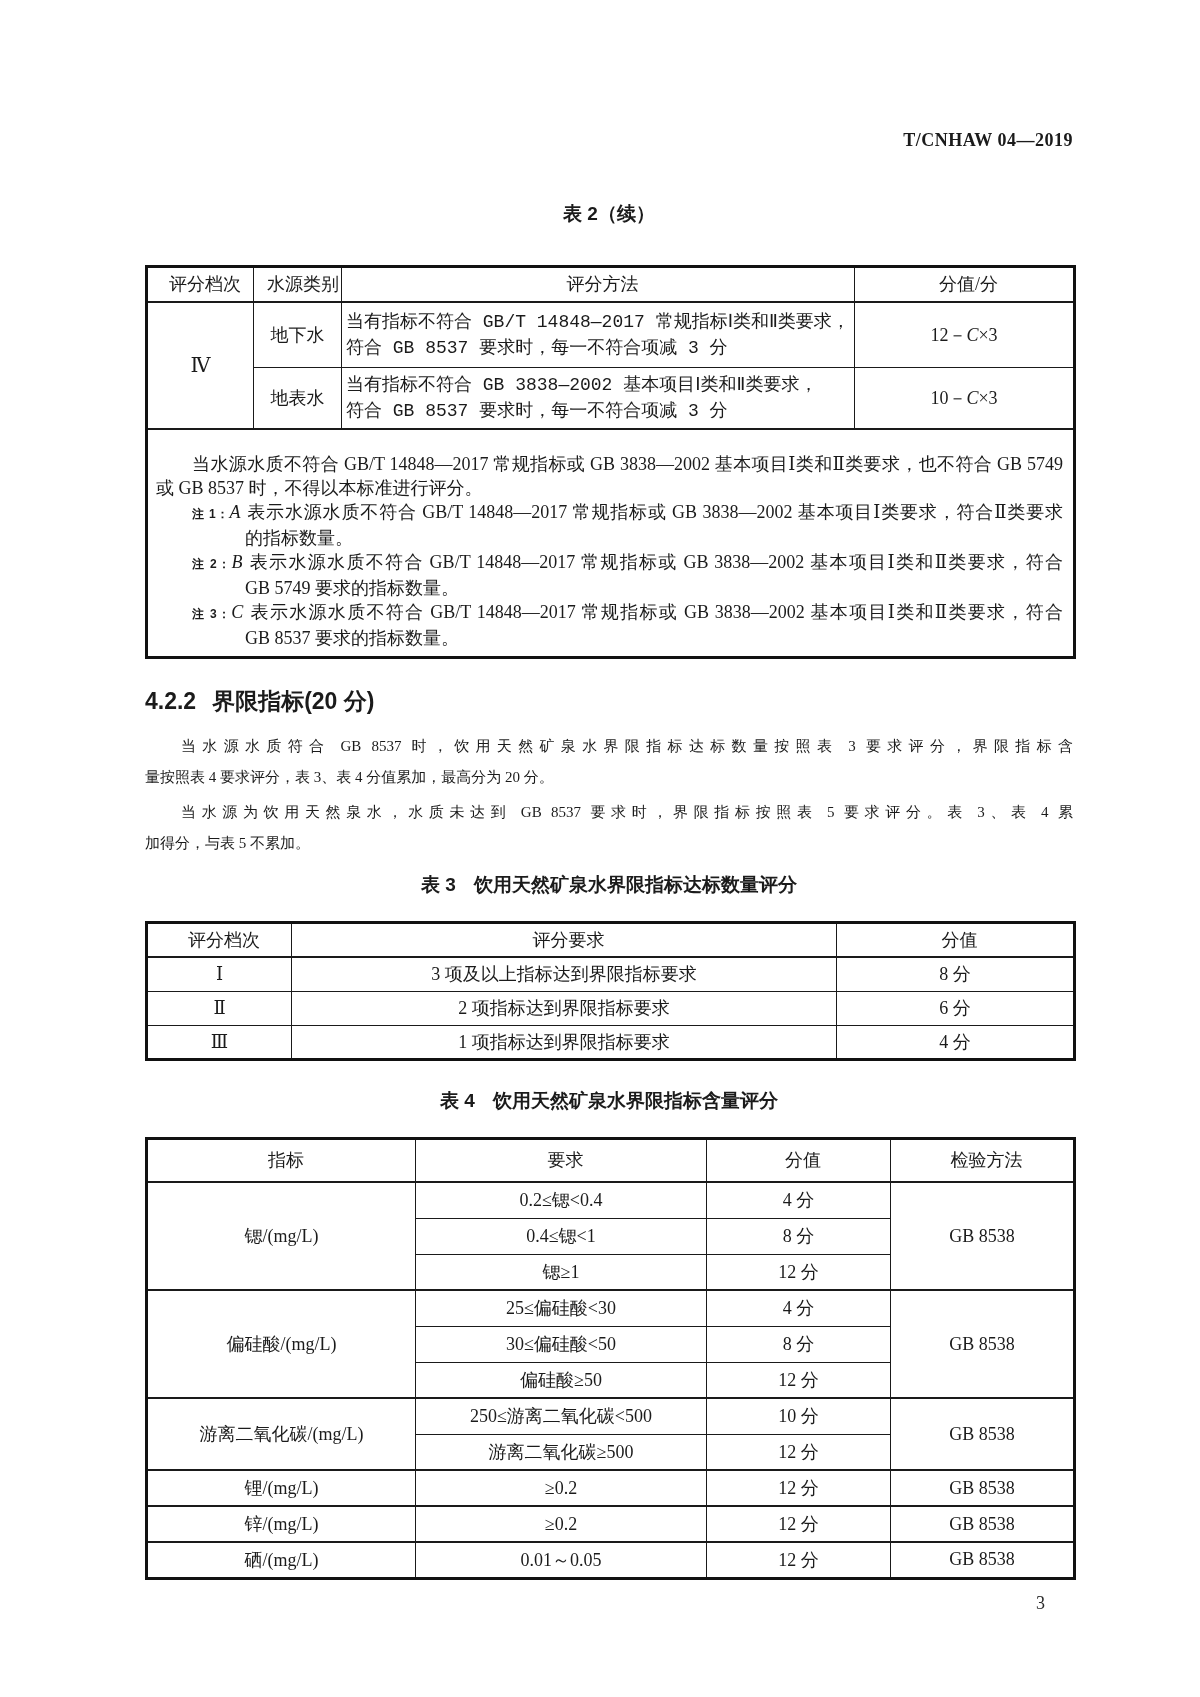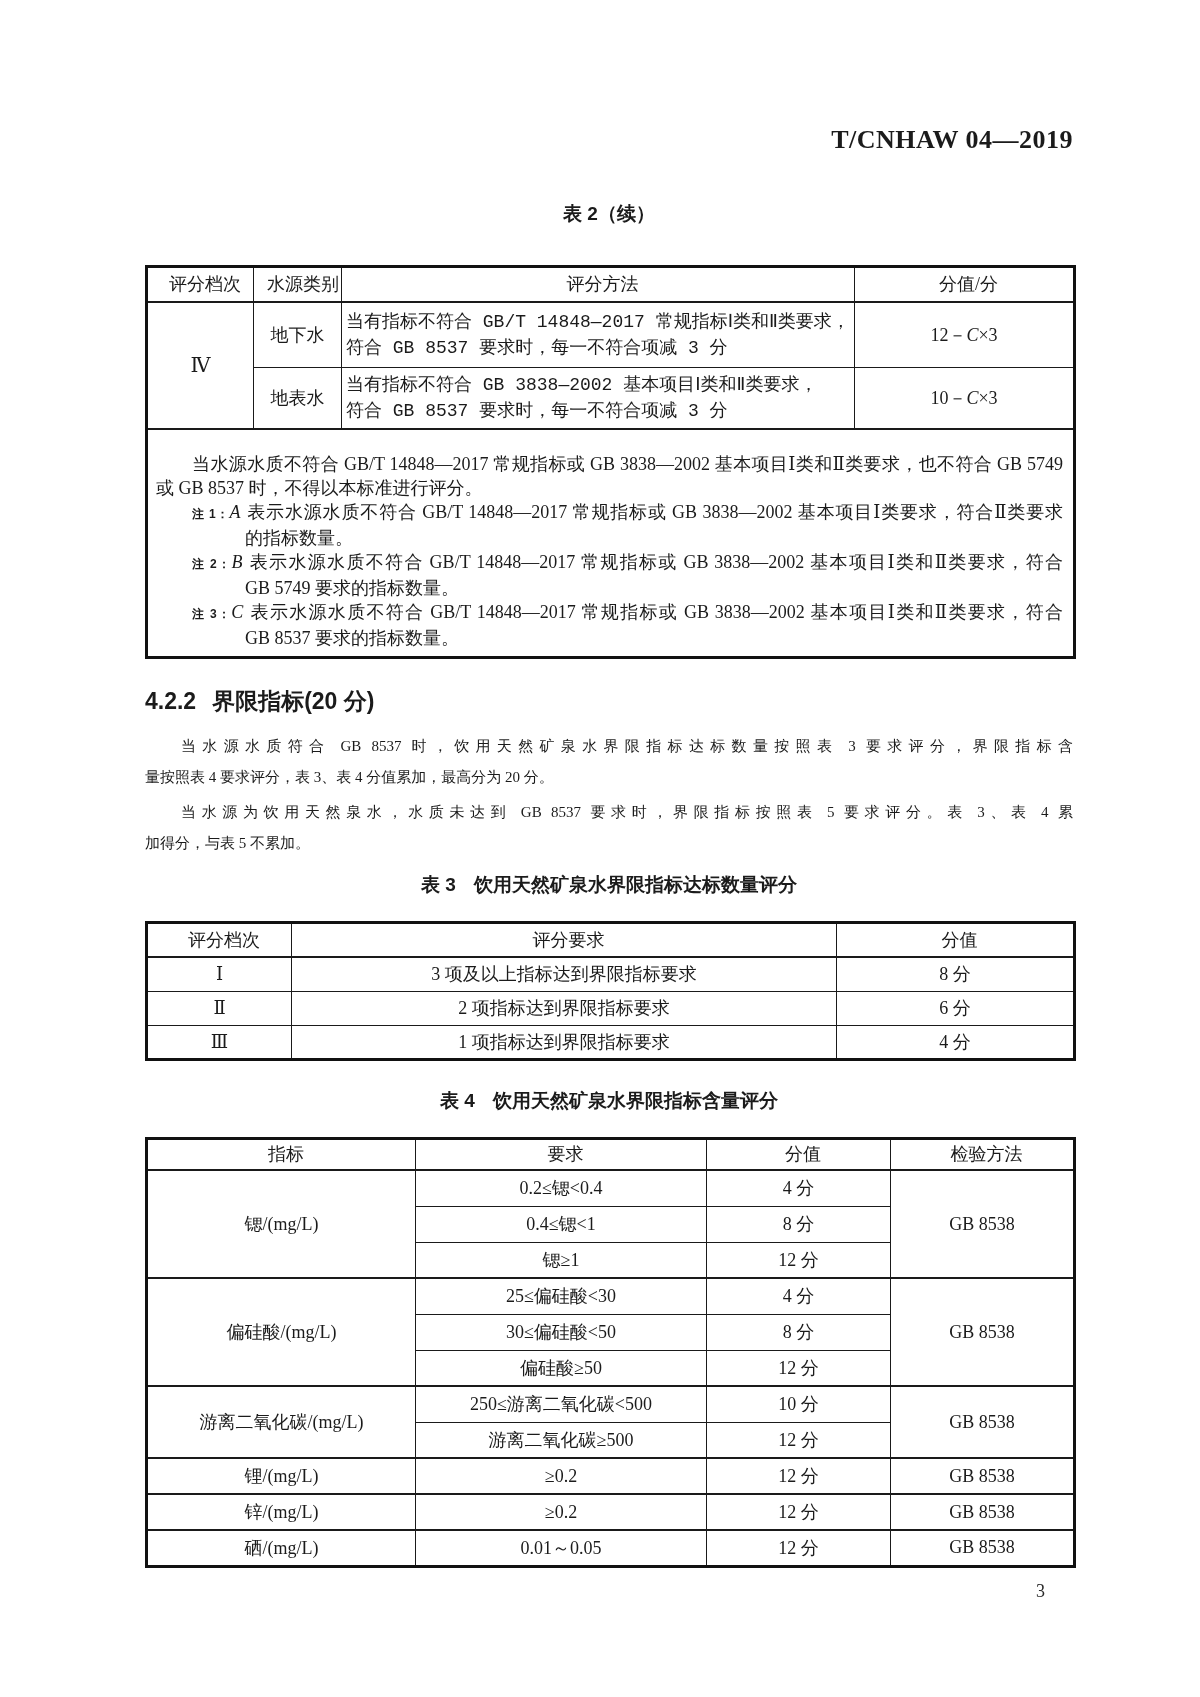--- a/index.html
+++ b/index.html
@@ -4,21 +4,21 @@
 <style>
   html,body{margin:0;padding:0;}
   body{
     width:1200px;height:1697px;background:#ffffff;overflow:hidden;
     font-family:"Liberation Serif","DejaVu Serif",serif;
     color:#1b1b1b;
   }
   .content{position:relative;margin:0 0 0 145px;width:928px;padding-top:128px;}
 
   .doc-header{
-    text-align:right;font-weight:bold;font-size:26px;line-height:24px;
+    text-align:right;font-weight:bold;font-size:18px;line-height:24px;
     letter-spacing:.5px;font-family:"Liberation Serif","DejaVu Serif",serif;
   }
 
   .tcap{
     text-align:center;font-weight:bold;font-size:19px;line-height:24px;
     font-family:"Liberation Sans","DejaVu Sans",sans-serif;
   }
   .cap2{margin-top:50px;}
   .cap3{margin-top:14px;}
   .cap4{margin-top:28px;}
@@ -67,21 +67,21 @@
   .para{font-size:15px;}
   .p1{margin-top:16px;}
   .p2{margin-top:4px;}
   .para-line{line-height:31px;white-space:nowrap;overflow:hidden;}
 
   .t3{margin-top:24px;}
   .t3 thead tr{height:35px;}
   .t3 tbody tr{height:34px;}
 
   .t4{margin-top:24px;}
-  .t4 thead tr{height:32px;}
+  .t4 thead tr{height:44px;}
   .t4 tbody tr{height:36px;}
   .t4 tr.gstart td{border-top-width:2px;}
 
   .page-number{
     margin-top:12px;text-align:right;padding-right:28px;
     font-size:18px;line-height:22px;color:#2a2a2a;
   }
 </style>
 </head>
 <body>

